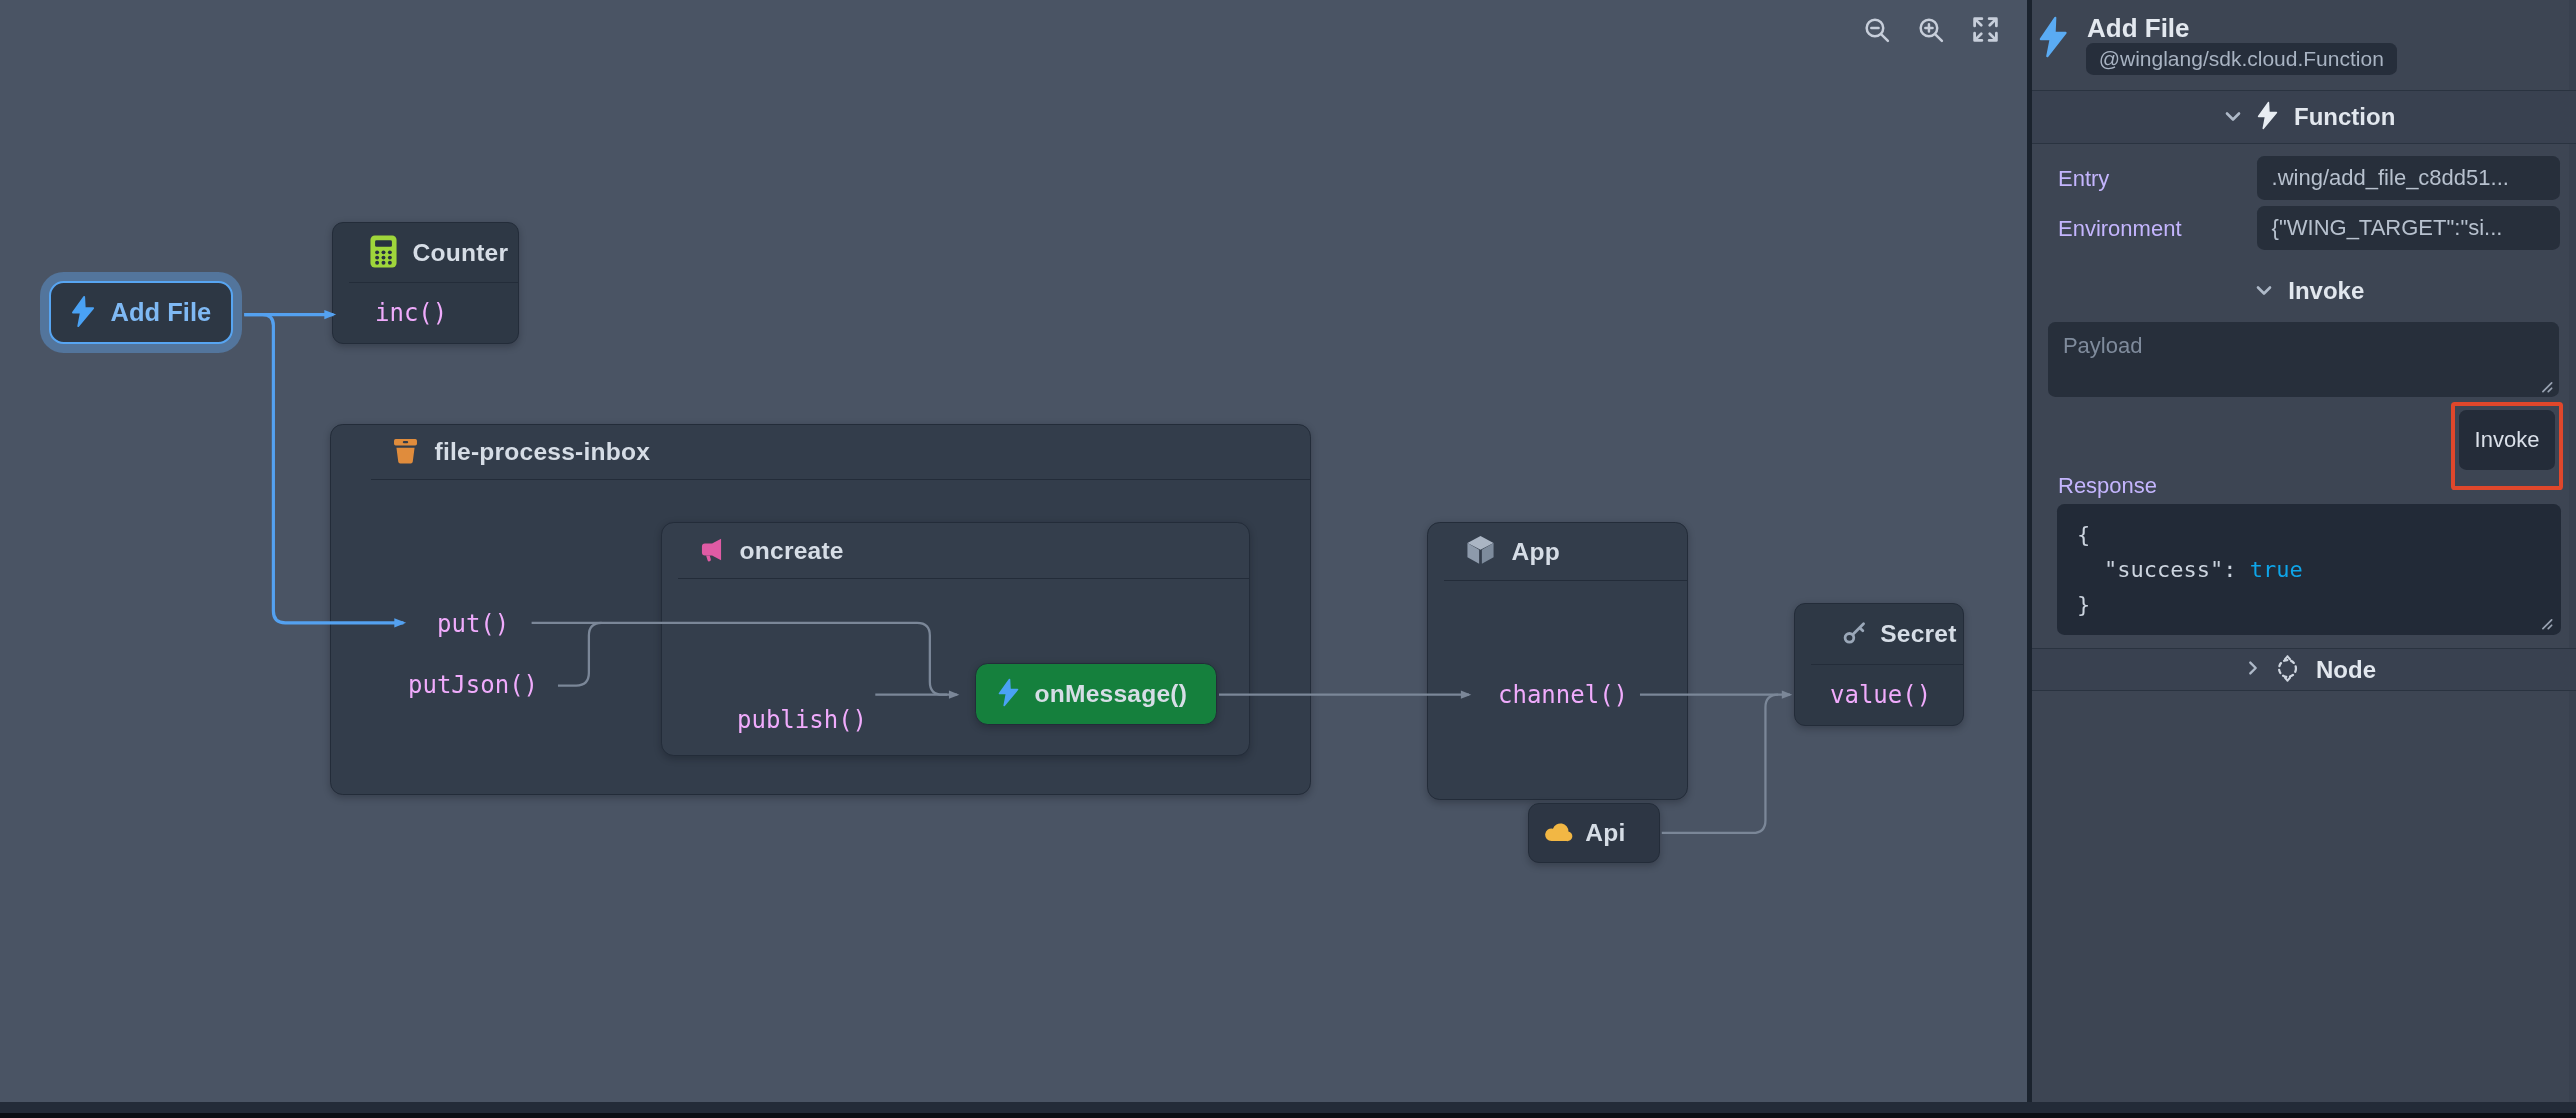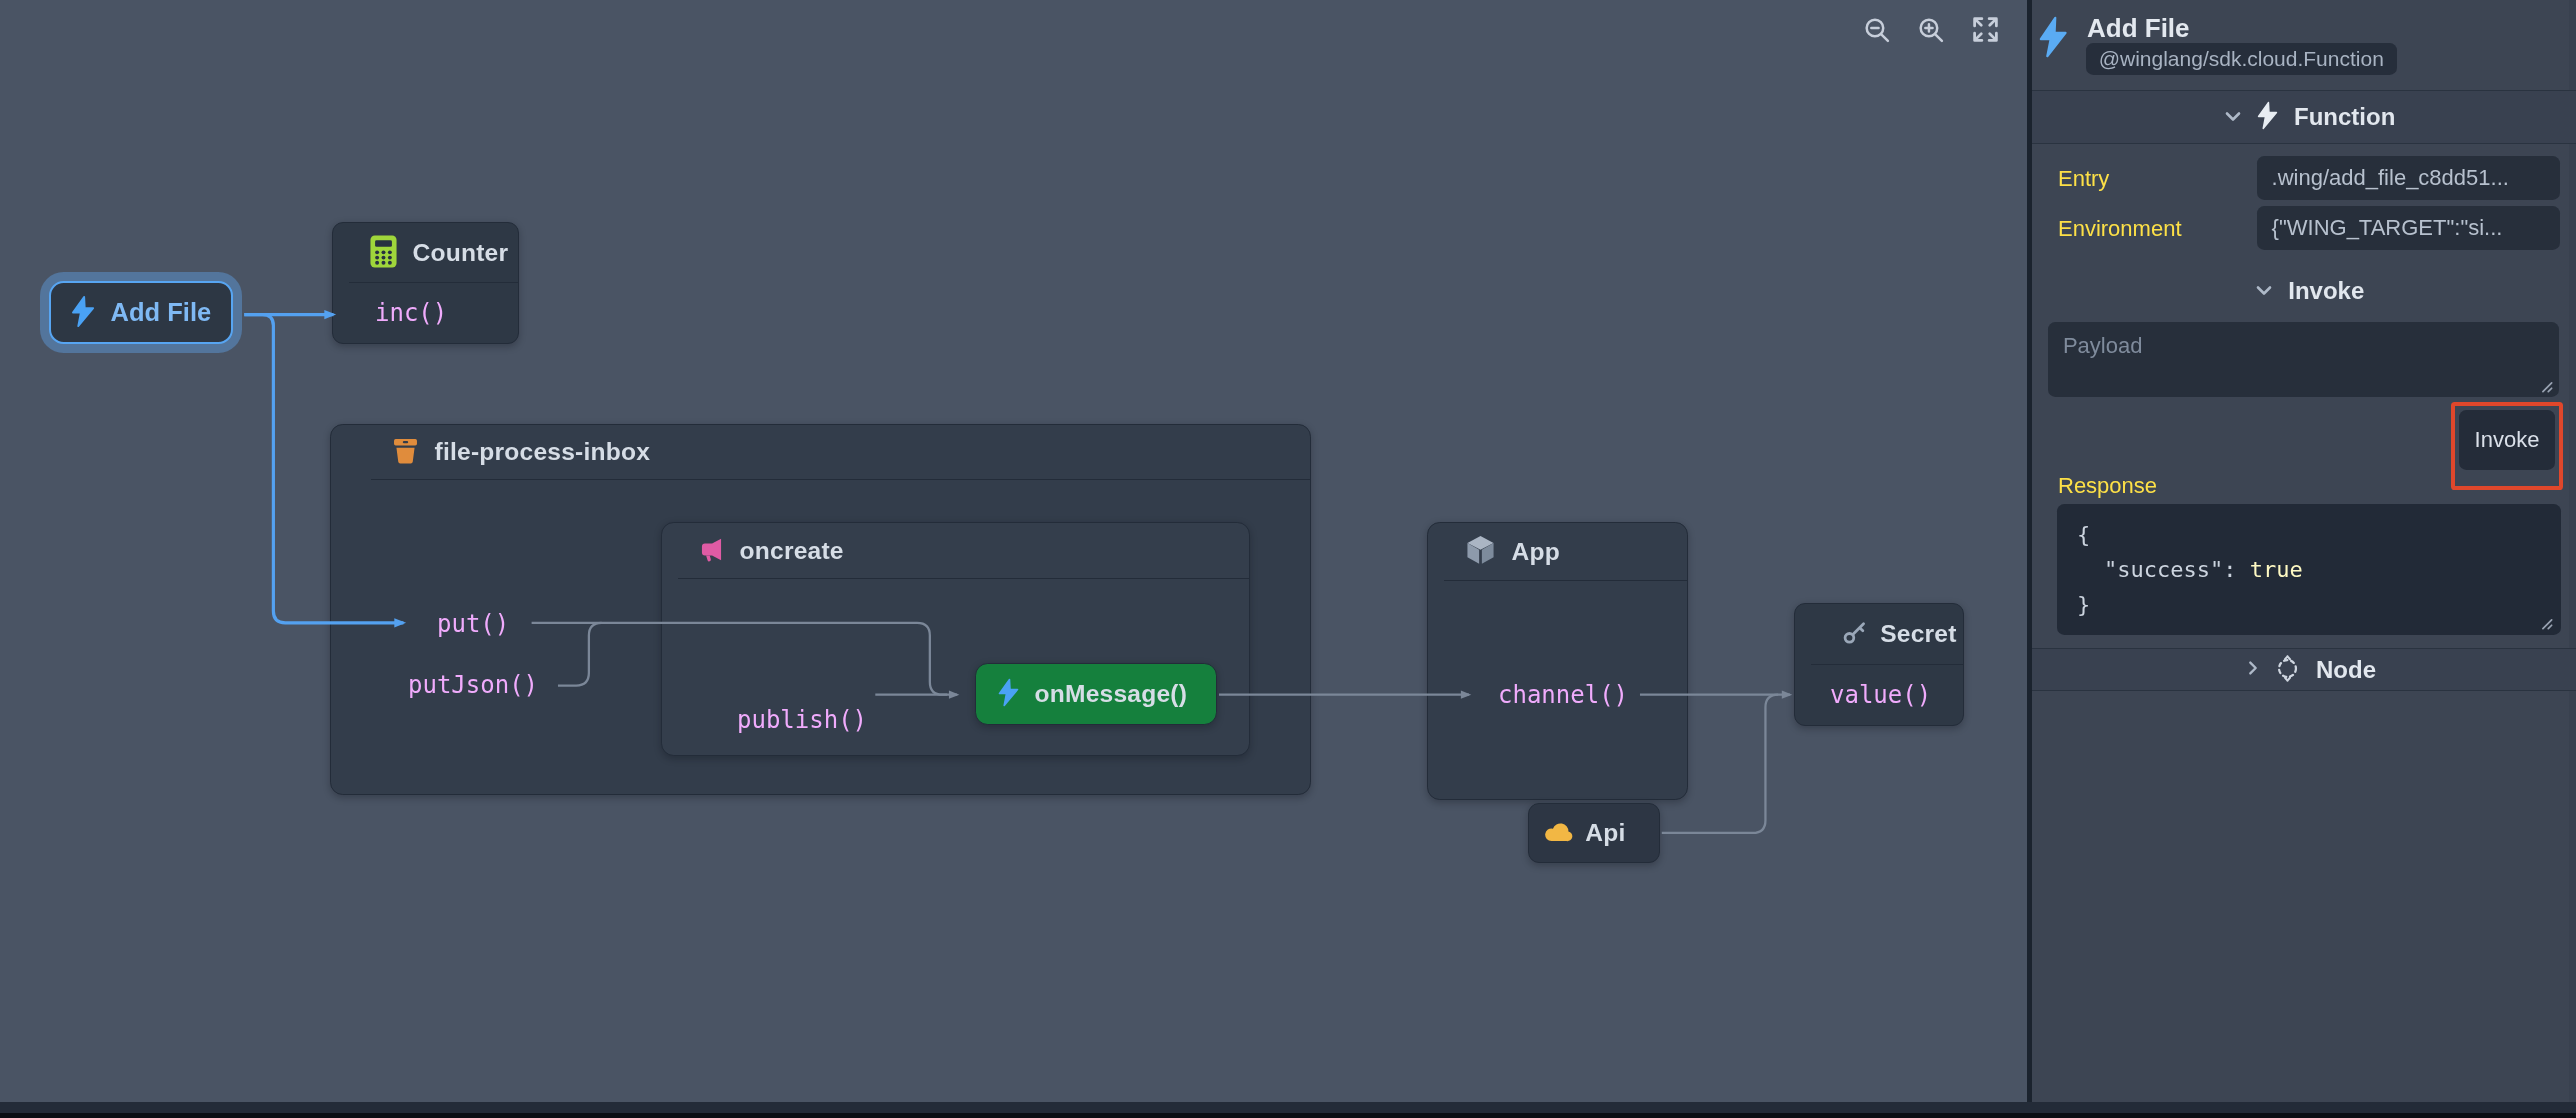--- a/index.html
+++ b/index.html
@@ -41,39 +41,39 @@
   
   .panel { position:absolute; left:2031px; top:0; width:545px; height:1102px; background:#3d4553; z-index:7; }
   .panel-edge { position:absolute; right:0; top:0; width:7.3px; height:100%; background:#39414f; }
   .p-header { position:absolute; left:0; top:0; width:100%; height:91px; border-bottom:1.8px solid #2a3340; }
   .p-title { position:absolute; left:56px; top:12.7px; font-size:26px; font-weight:700; color:#e3e8ef; }
   .p-badge { position:absolute; left:55px; top:43px; height:32px; display:flex; align-items:center;
              padding:0 12.7px; background:#262e3b; border-radius:7.3px; font-size:21px; color:#a8b3c2; }
   .sec-hdr { position:absolute; left:0; width:100%; background:#394150; border-bottom:1.8px solid #2a3340;
              display:flex; align-items:center; cursor:pointer;justify-content:center; }
   .sec-label { font-size:24px; font-weight:700; color:#e2e7ee; }
-  .plabel { position:absolute; font-size:22px; color:#fde047; }
+  .plabel { position:absolute; font-size:22px; color:#c4b5fd; }
   .pfield { position:absolute; left:226px; width:303px; height:44px; background:#272f3b; border-radius:7.3px;
             display:flex; align-items:center; padding:0 14.6px; font-size:22px; color:#b7c1ce;
             white-space:nowrap; overflow:hidden; cursor:pointer; }
   .payload { position:absolute; left:17.3px; top:322px; width:511px; height:75px; background:#272f3b;
              border:none; border-radius:7.3px; resize:none; padding:11px 14.6px; font-size:22px;
              color:#c6cfdb; font-family:"Liberation Sans", sans-serif; outline:none; }
   .payload::placeholder { color:#7f8b9c; }
   .red-hl { position:absolute; left:420px; top:402px; width:112px; height:88px;
             border:4.5px solid #e0472b; border-radius:3.6px; z-index:3; }
   .invoke-btn { position:absolute; left:428px; top:410px; width:96px; height:60px; background:#242c39;
                 border:none; border-radius:7.3px; font-size:22px; color:#dae0e9; cursor:pointer; z-index:4;
                 font-family:"Liberation Sans", sans-serif; }
   .resp-box { position:absolute; left:26px; top:504px; width:504px; height:131px; background:#222a37;
               border-radius:7.3px; padding:12.7px 0 0 20px; font-family:"DejaVu Sans Mono", monospace;
               font-size:22px; line-height:35px; color:#ccd4df; }
   .resp-line { display:block; white-space:pre; }
   .resp-ind { padding-left:27px; }
-  .tblue { color:#fef9c3; }
+  .tblue { color:#0ea5e9; }
   .hdiv { position:absolute; left:0; width:100%; height:1.8px; background:#2a3340; }
   .rs-handle { position:absolute; z-index:5; }
 </style>
 </head>
 <body>
 
 <div class="canvas">
 
   <div class="addfile">
     <span>

